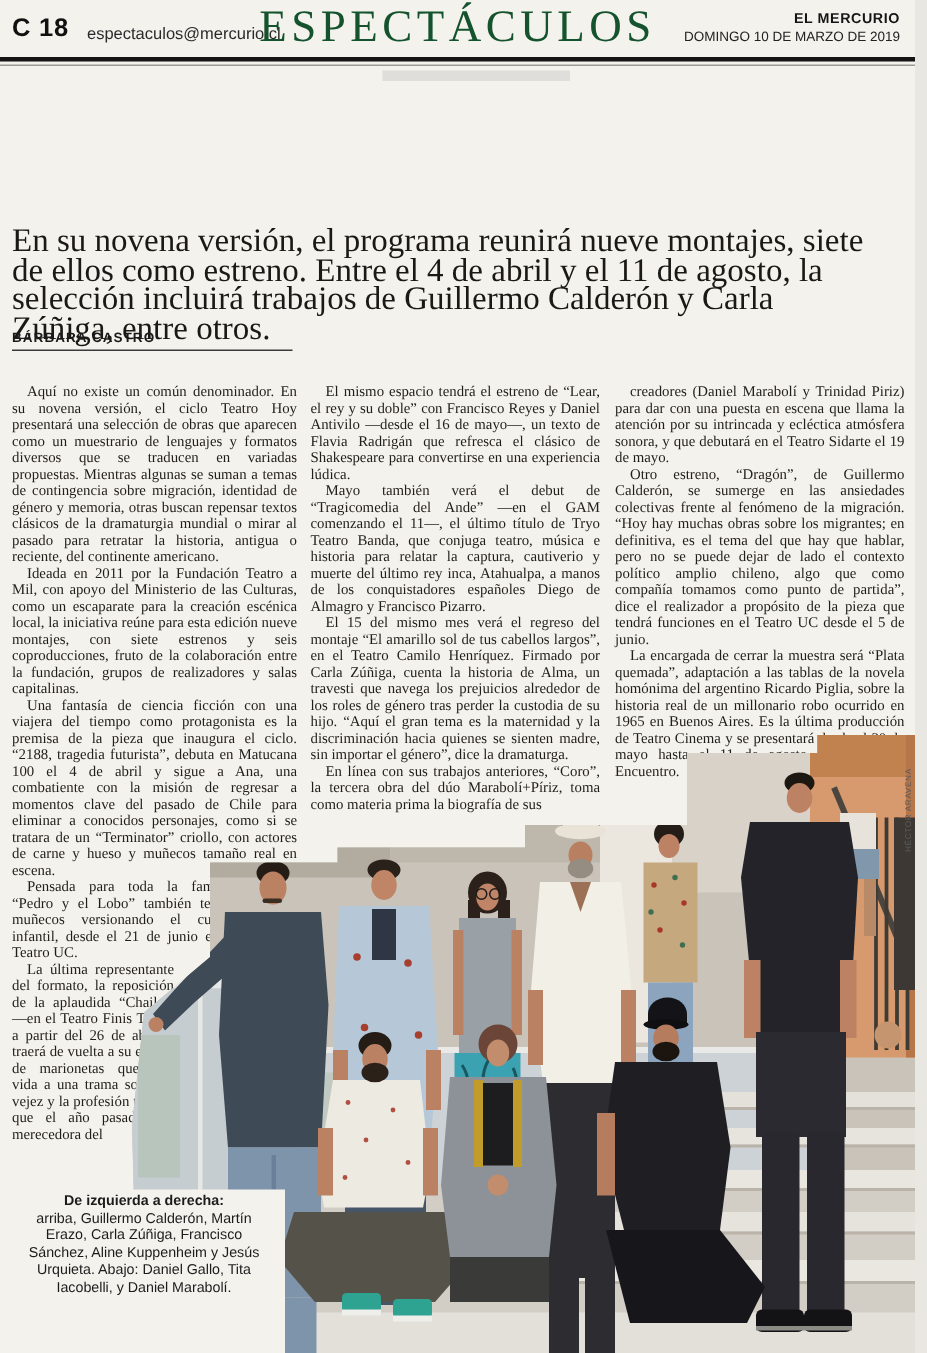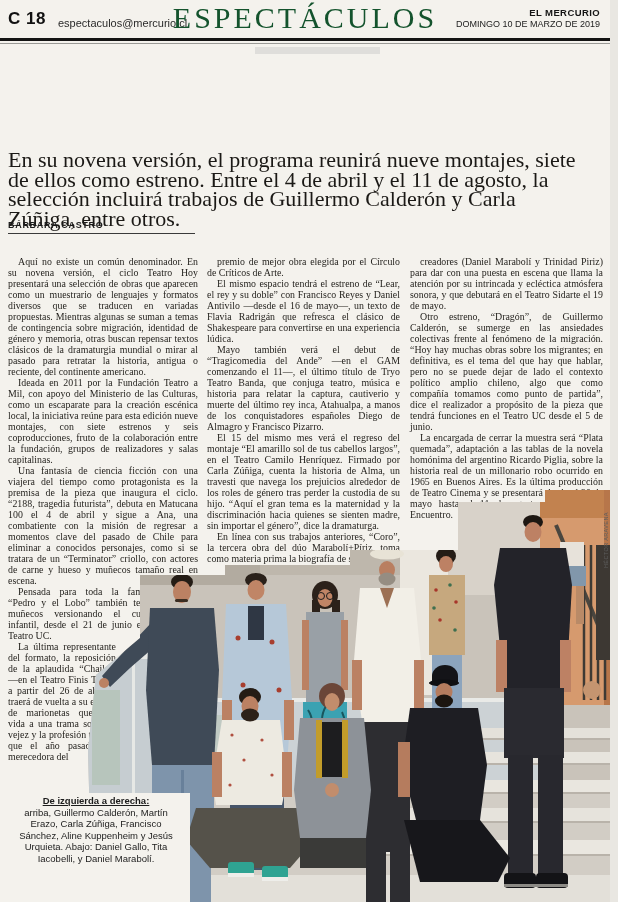--- a/index.html
+++ b/index.html
@@ -30,21 +30,21 @@
   #col1{left:8px;width:190px;}
   #col2{left:207px;width:193px;}
   #col3{left:410px;width:193px;}
   .narrow150{width:150px;}
   .narrow108{width:108px;}
 
   
   .photo{position:absolute;left:0;top:490px;width:618px;height:412px;z-index:5;}
   .credit{position:absolute;right:1px;top:498px;height:70px;z-index:6;font-family:"Liberation Sans",sans-serif;font-size:5.5px;letter-spacing:.4px;color:#5d5d5d;writing-mode:vertical-rl;transform:rotate(180deg);}
   .caption{position:absolute;left:2px;top:793px;width:188px;height:109px;background:#f4f2ed;z-index:6;text-align:center;font-family:"Liberation Sans",sans-serif;font-size:9.5px;line-height:11.5px;color:#1c1c1c;box-sizing:border-box;padding:2px 12px 0 12px;}
-  .caption .lead{font-weight:700;display:block;text-decoration:underline;}
+  .caption .lead{font-weight:700;display:block;}
 </style>
 </head>
 <body>
 
 <div class="page">
 
   <div class="m-pageno">C 18</div>
   <div class="m-email">espectaculos@mercurio.cl</div>
   <div class="m-section">ESPECTÁCULOS</div>
   <div class="m-paper">EL MERCURIO</div>
@@ -59,21 +59,20 @@
   <div class="byline-rule"></div>
 
   <div class="col" id="col1">
     <p>Aquí no existe un común denominador. En su novena versión, el ciclo Teatro Hoy presentará una selección de obras que aparecen como un muestrario de lenguajes y formatos diversos que se traducen en variadas propuestas. Mientras algunas se suman a temas de contingencia sobre migración, identidad de género y memoria, otras buscan repensar textos clásicos de la dramaturgia mundial o mirar al pasado para retratar la historia, antigua o reciente, del continente americano.</p>
     <p>Ideada en 2011 por la Fundación Teatro a Mil, con apoyo del Ministerio de las Culturas, como un escaparate para la creación escénica local, la iniciativa reúne para esta edición nueve montajes, con siete estrenos y seis coproducciones, fruto de la colaboración entre la fundación, grupos de realizadores y salas capitalinas.</p>
     <p>Una fantasía de ciencia ficción con una viajera del tiempo como protagonista es la premisa de la pieza que inaugura el ciclo. “2188, tragedia futurista”, debuta en Matucana 100 el 4 de abril y sigue a Ana, una combatiente con la misión de regresar a momentos clave del pasado de Chile para eliminar a conocidos personajes, como si se tratara de un “Terminator” criollo, con actores de carne y hueso y muñecos tamaño real en escena.</p>
     <p class="narrow150">Pensada para toda la familia, “Pedro y el Lobo” también tendrá muñecos versionando el cuento infantil, desde el 21 de junio en el Teatro UC.</p>
     <p class="narrow108">La última representante del formato, la reposición de la aplaudida “Chaika” —en el Teatro Finis Terrae a partir del 26 de abril— traerá de vuelta a su elenco de marionetas que dan vida a una trama sobre la vejez y la profesión teatral, que el año pasado fue merecedora del</p>
   </div>
   <div class="col" id="col2">
-    <p>premio de mejor obra elegida por el Círculo de Críticos de Arte.</p>
     <p>El mismo espacio tendrá el estreno de “Lear, el rey y su doble” con Francisco Reyes y Daniel Antivilo —desde el 16 de mayo—, un texto de Flavia Radrigán que refresca el clásico de Shakespeare para convertirse en una experiencia lúdica.</p>
     <p>Mayo también verá el debut de “Tragicomedia del Ande” —en el GAM comenzando el 11—, el último título de Tryo Teatro Banda, que conjuga teatro, música e historia para relatar la captura, cautiverio y muerte del último rey inca, Atahualpa, a manos de los conquistadores españoles Diego de Almagro y Francisco Pizarro.</p>
     <p>El 15 del mismo mes verá el regreso del montaje “El amarillo sol de tus cabellos largos”, en el Teatro Camilo Henríquez. Firmado por Carla Zúñiga, cuenta la historia de Alma, un travesti que navega los prejuicios alrededor de los roles de género tras perder la custodia de su hijo. “Aquí el gran tema es la maternidad y la discriminación hacia quienes se sienten madre, sin importar el género”, dice la dramaturga.</p>
     <p>En línea con sus trabajos anteriores, “Coro”, la tercera obra del dúo Marabolí+Píriz, toma como materia prima la biografía de sus</p>
   </div>
   <div class="col" id="col3">
     <p>creadores (Daniel Marabolí y Trinidad Piriz) para dar con una puesta en escena que llama la atención por su intrincada y ecléctica atmósfera sonora, y que debutará en el Teatro Sidarte el 19 de mayo.</p>
     <p>Otro estreno, “Dragón”, de Guillermo Calderón, se sumerge en las ansiedades colectivas frente al fenómeno de la migración. “Hoy hay muchas obras sobre los migrantes; en definitiva, es el tema del que hay que hablar, pero no se puede dejar de lado el contexto político amplio chileno, algo que como compañía tomamos como punto de partida”, dice el realizador a propósito de la pieza que tendrá funciones en el Teatro UC desde el 5 de junio.</p>
     <p>La encargada de cerrar la muestra será “Plata quemada”, adaptación a las tablas de la novela homónima del argentino Ricardo Piglia, sobre la historia real de un millonario robo ocurrido en 1965 en Buenos Aires. Es la última producción de Teatro Cinema y se presentará desde el 30 de mayo hasta el 11 de agosto en Aldea del Encuentro.</p>
   </div>

